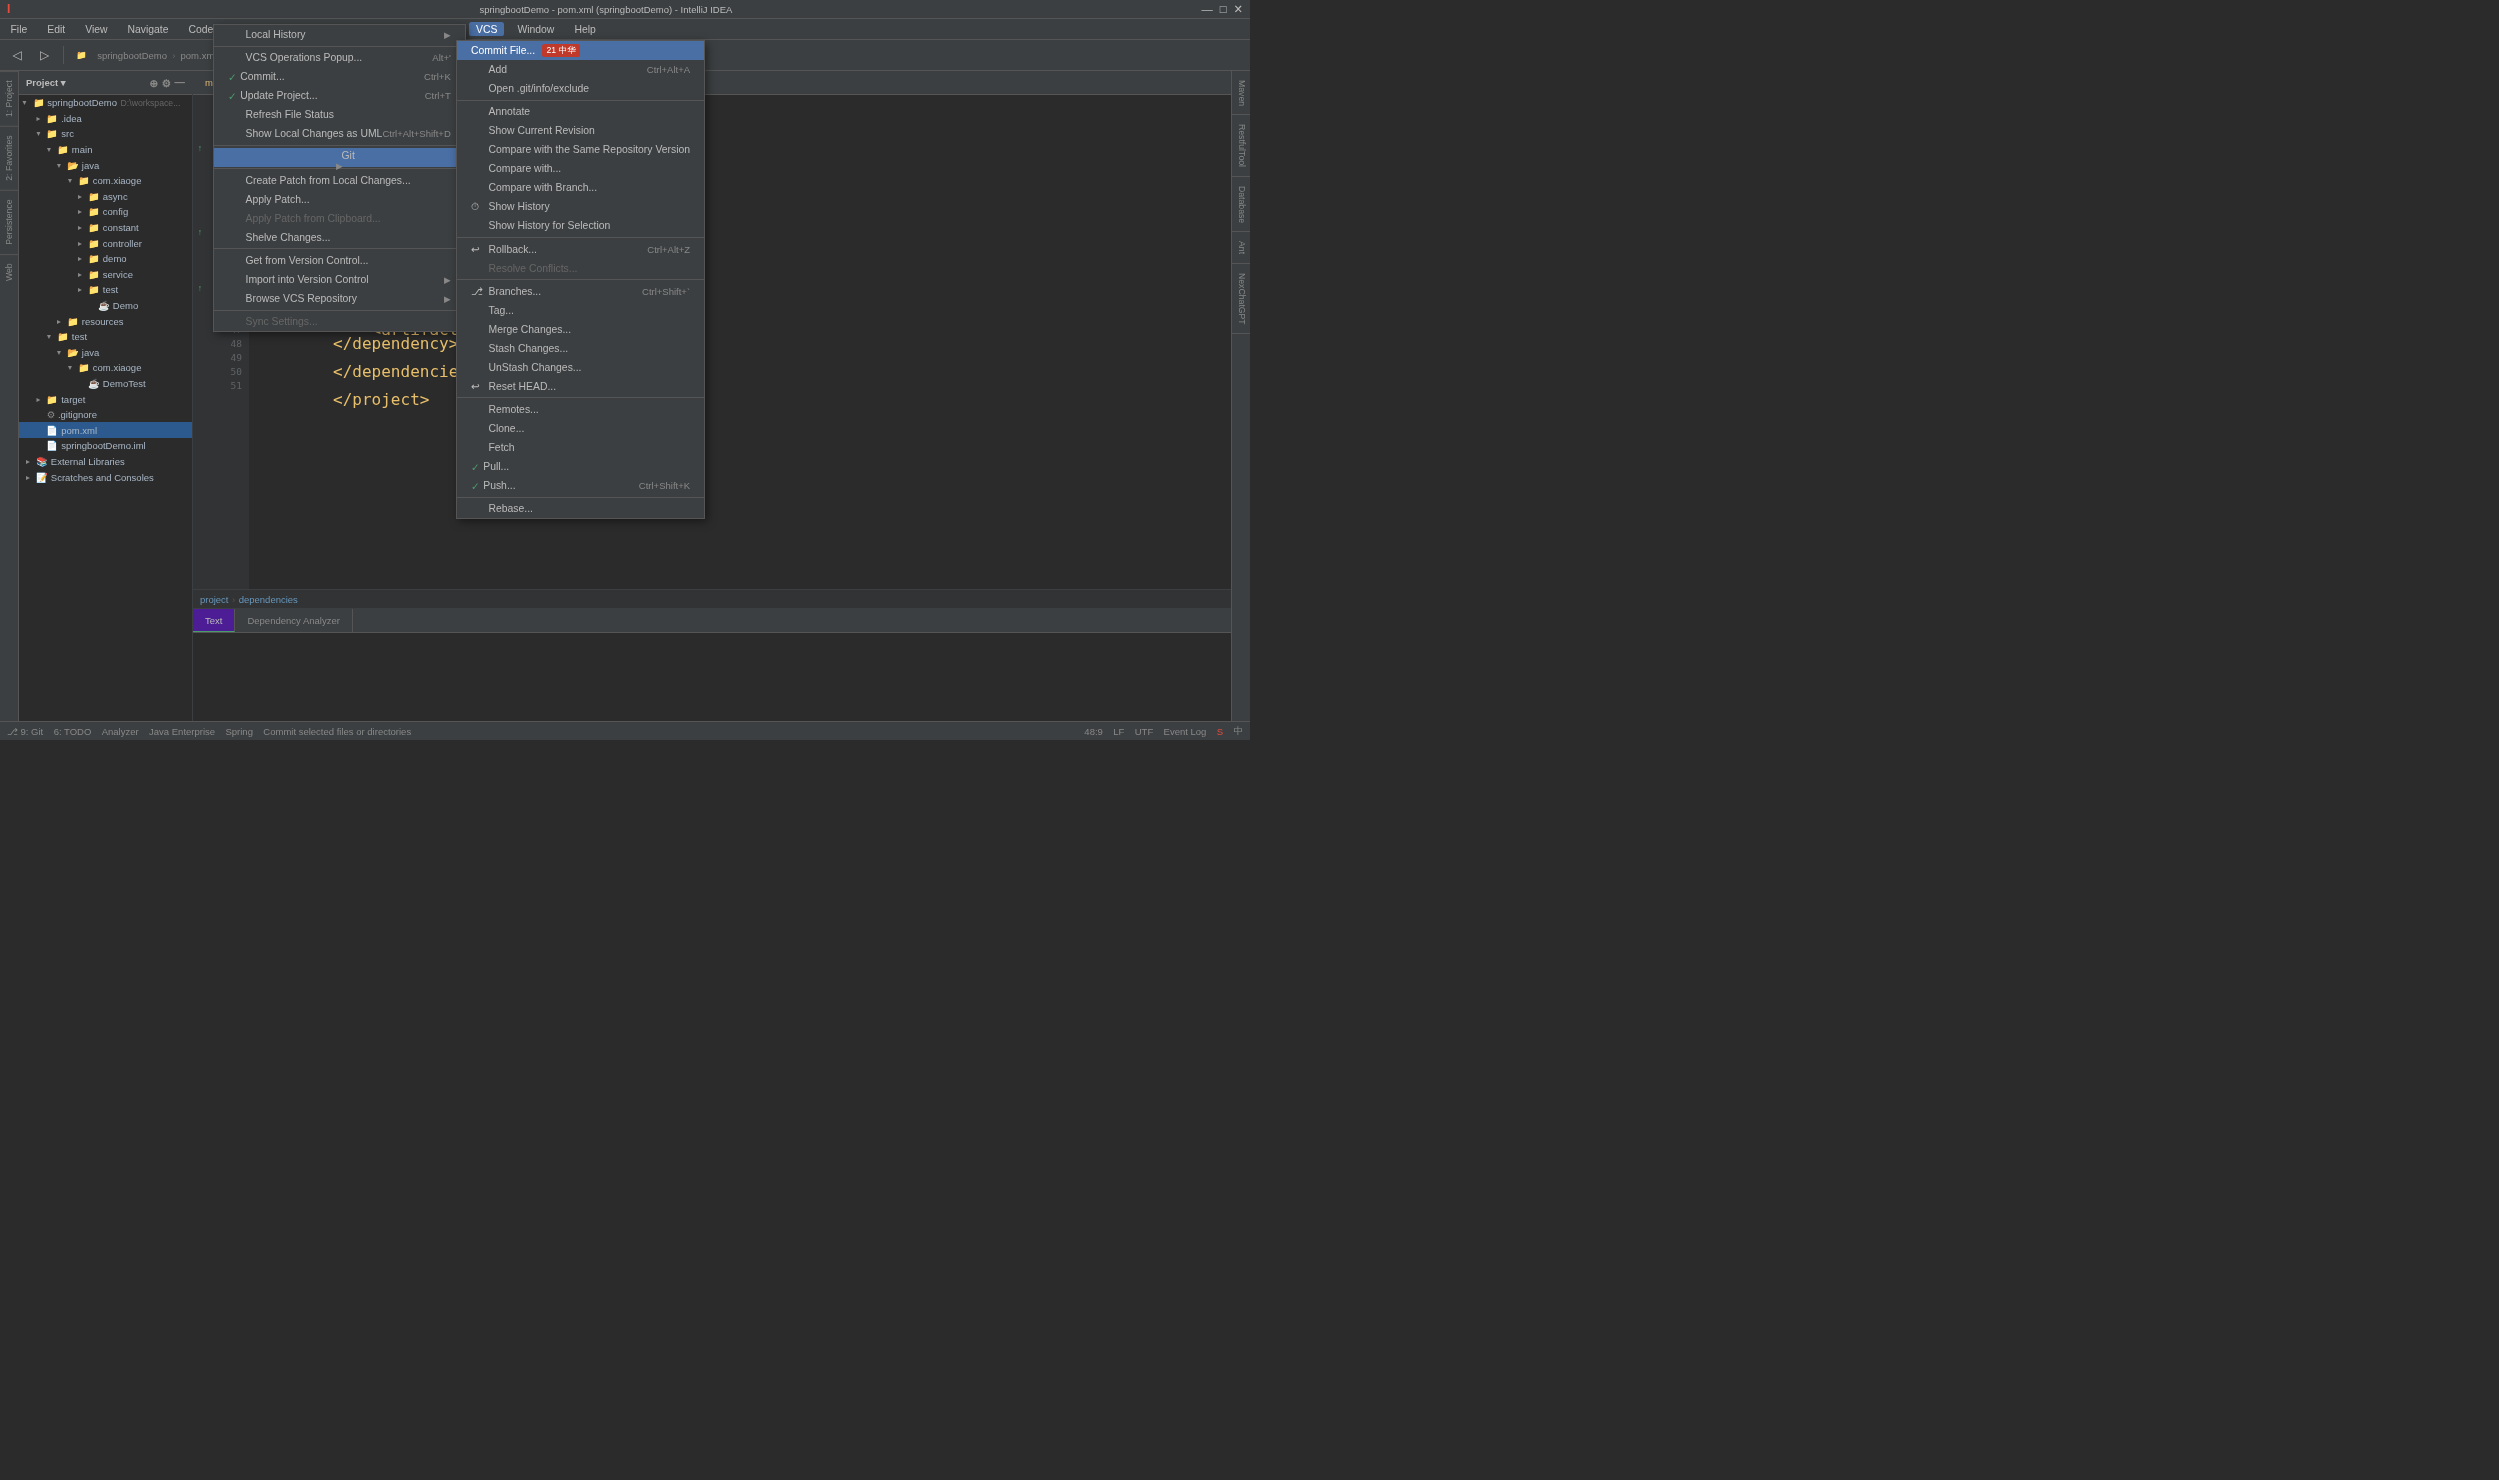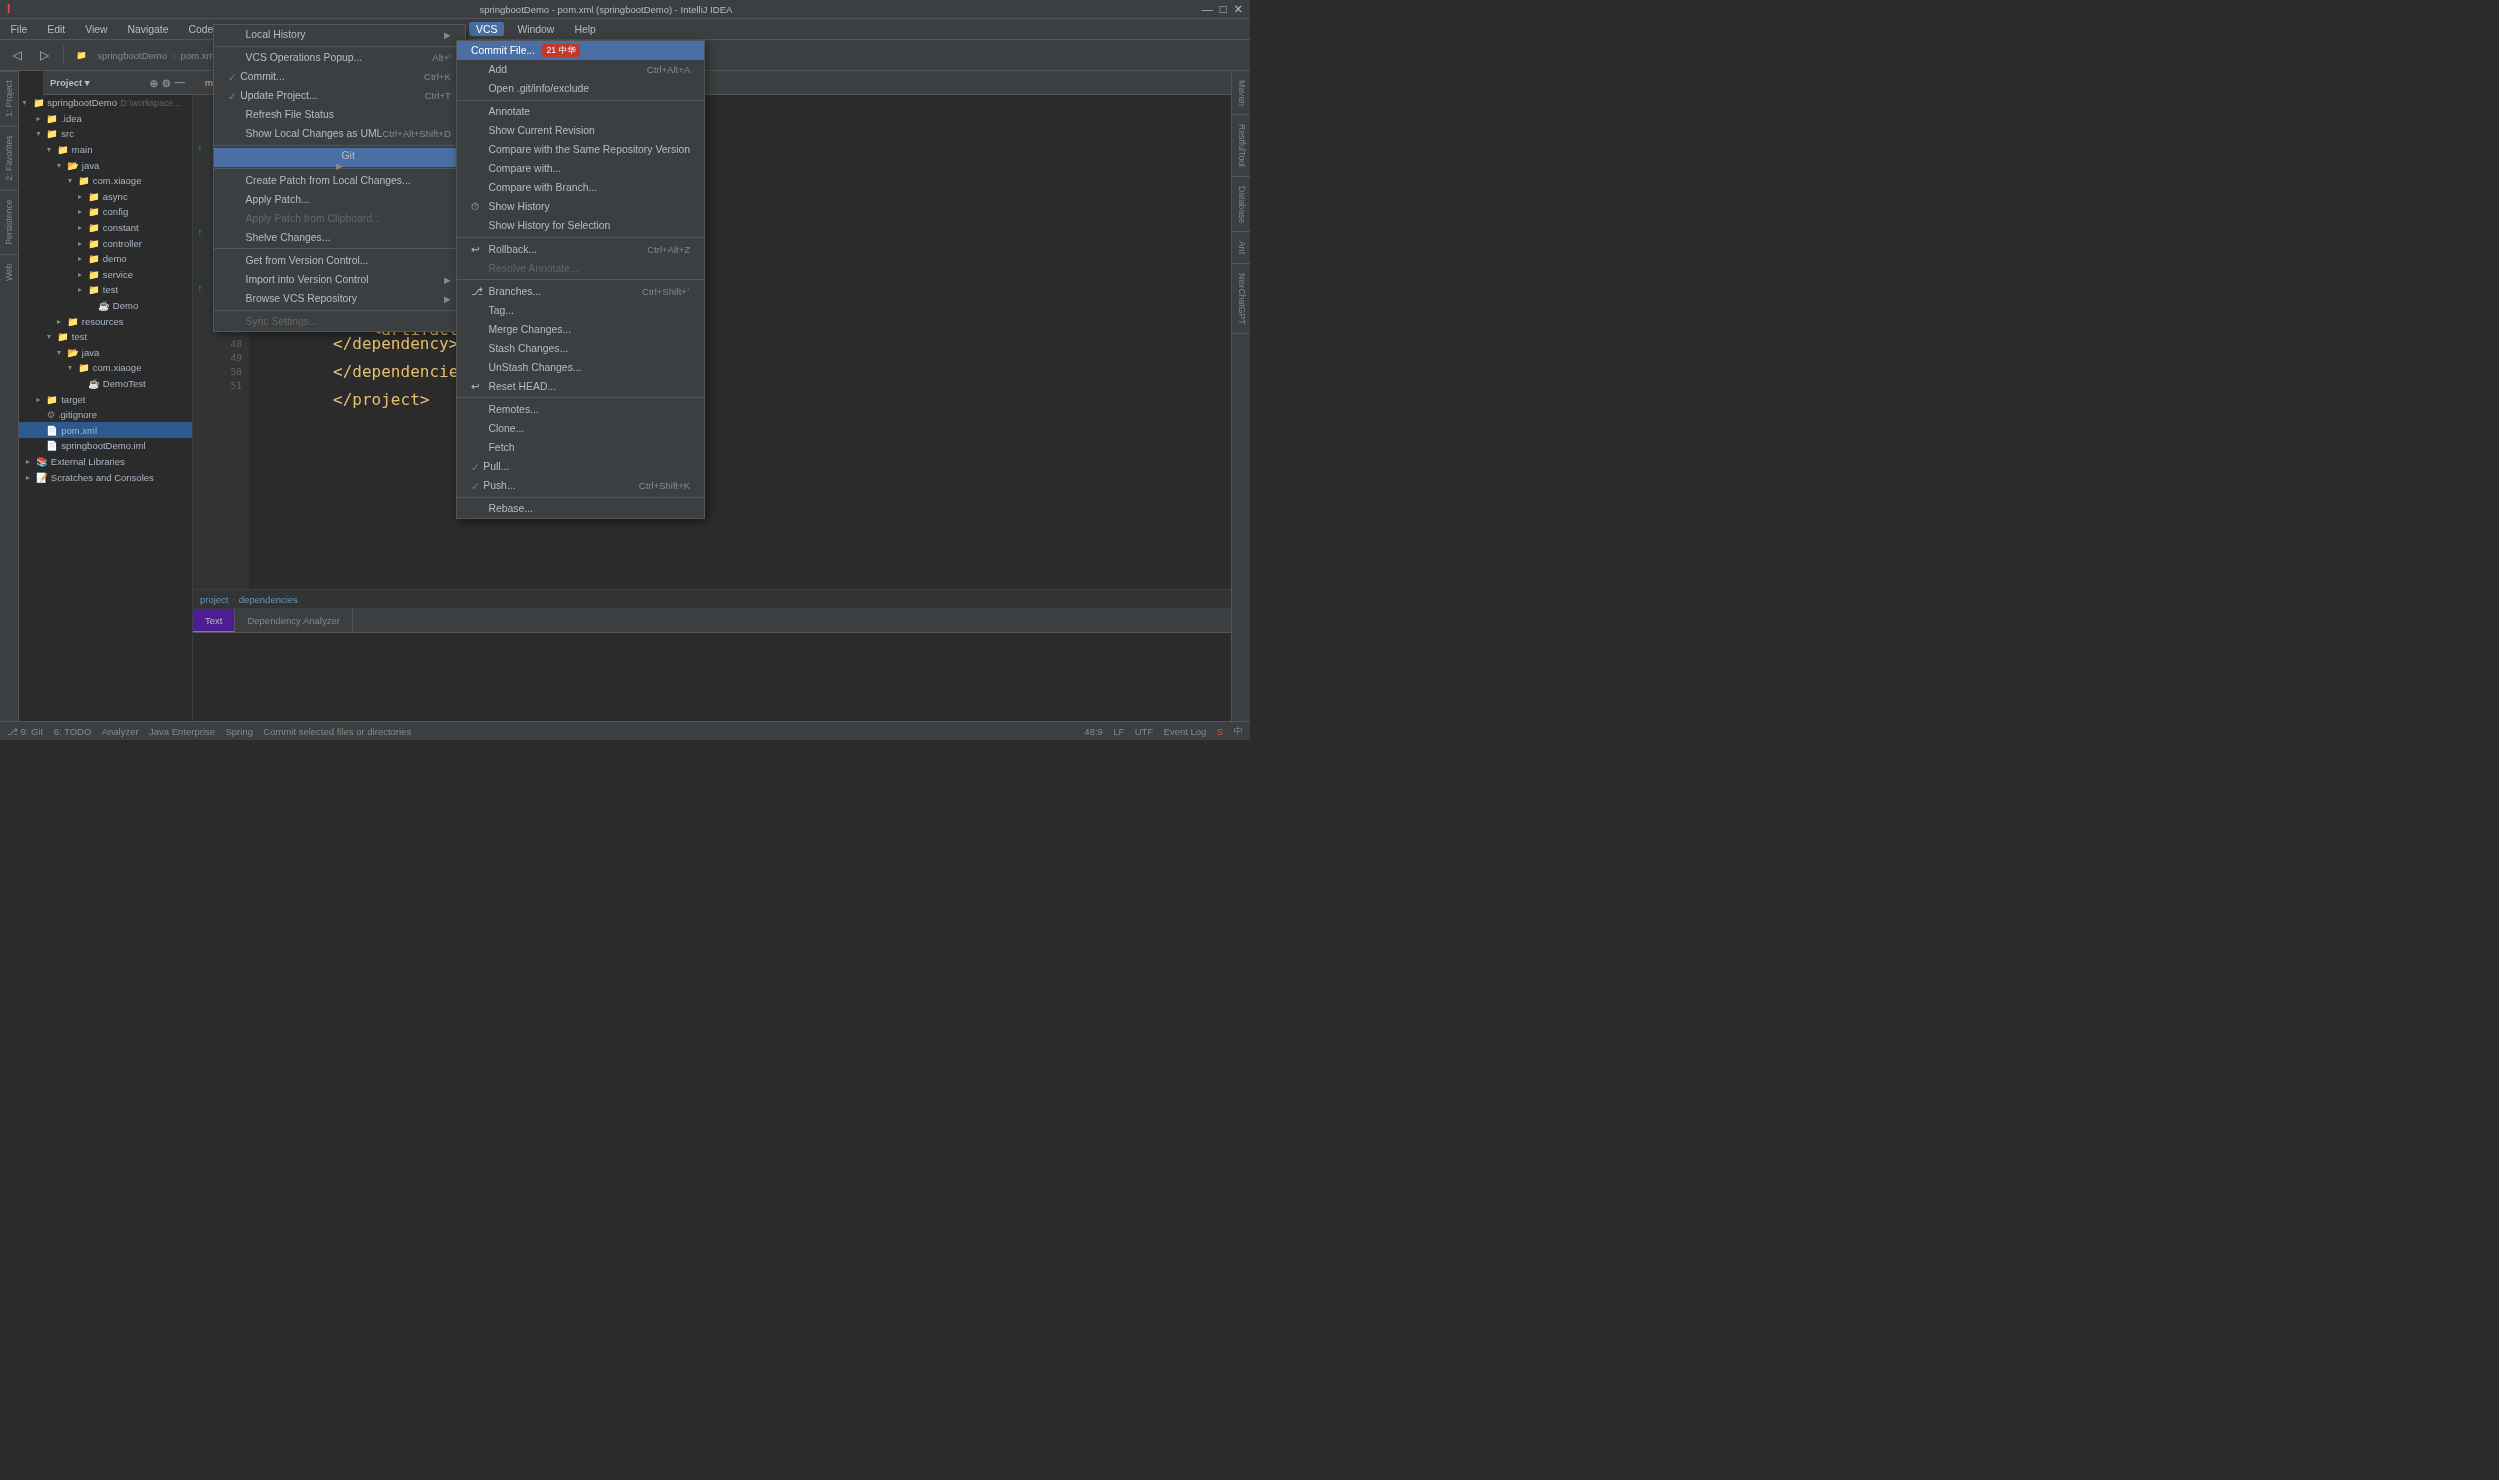--- a/index.html
+++ b/index.html
@@ -103,21 +103,20 @@
       height: 24px;
       background: #3c3f41;
       display: flex;
       align-items: center;
       justify-content: space-between;
       padding: 0 7px;
       font-size: 9.5px;
       font-weight: bold;
       color: #bbb;
       border-bottom: 0.9px solid #555;
-      margin-left: 24px;
     }
     .panel-header-icons { display: flex; gap: 3.5px; }
     .panel-icon { cursor: pointer; font-size: 10.4px; color: #888; }
     .project-tree {
       flex: 1;
       overflow-y: auto;
       overflow-x: hidden;
       font-size: 9.5px;
     }
     .tree-item {
@@ -890,21 +889,21 @@
   <div class="dropdown-item">
     <div class="dropdown-label">
       <span class="dropdown-icon">↩</span>
       <span>Rollback...</span>
     </div>
     <span class="dropdown-shortcut">Ctrl+Alt+Z</span>
   </div>
   <div class="dropdown-item disabled">
     <div class="dropdown-label">
       <span class="dropdown-icon"></span>
-      <span>Resolve Annotate...</span>
+      <span>Resolve Conflicts...</span>
     </div>
   </div>
   <div class="dropdown-sep"></div>
   <div class="dropdown-item">
     <div class="dropdown-label">
       <span class="dropdown-icon">⎇</span>
       <span>Branches...</span>
     </div>
     <span class="dropdown-shortcut">Ctrl+Shift+`</span>
   </div>

